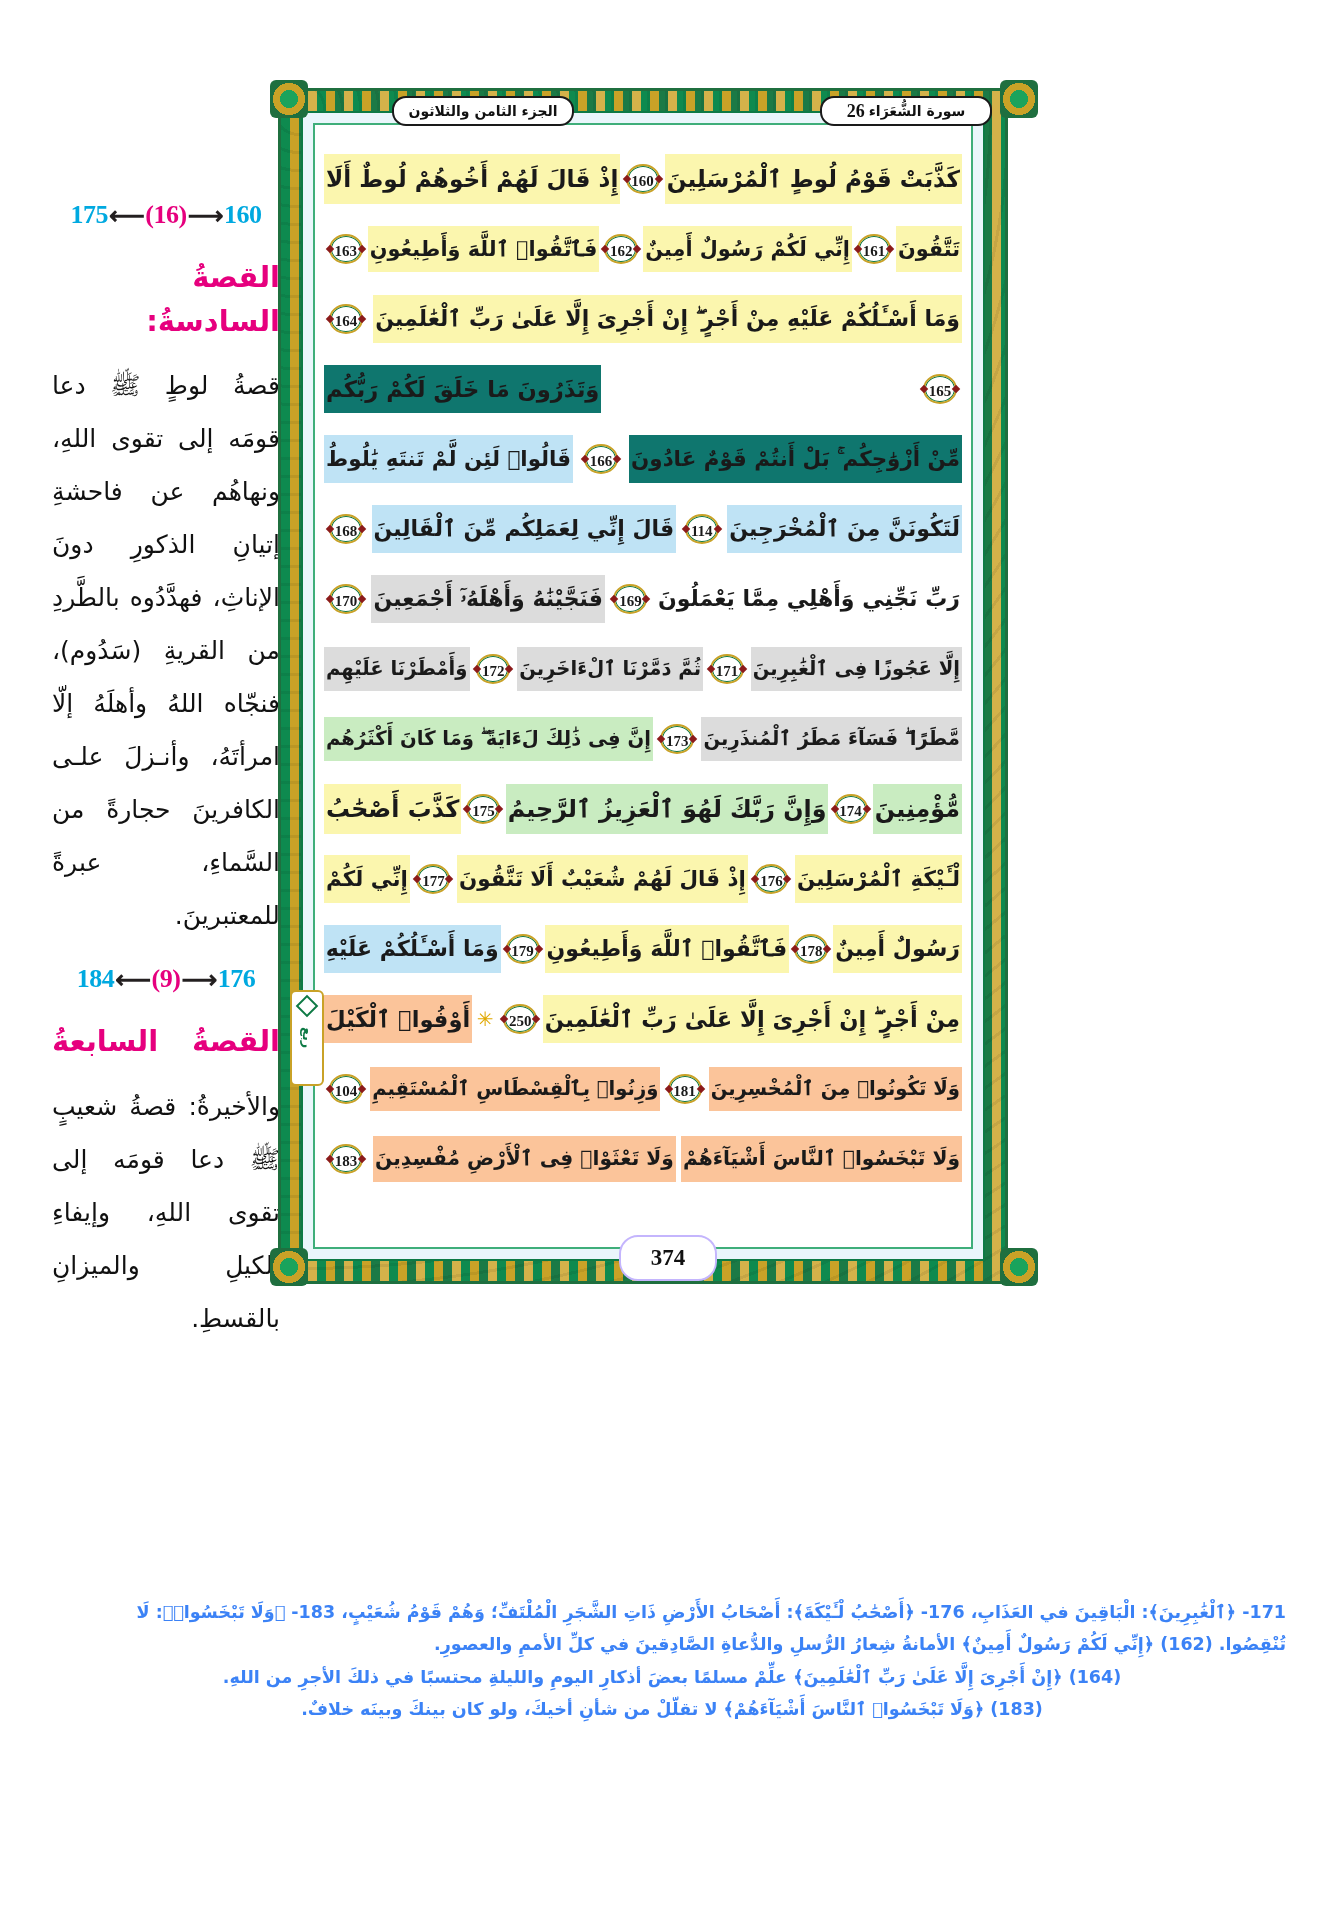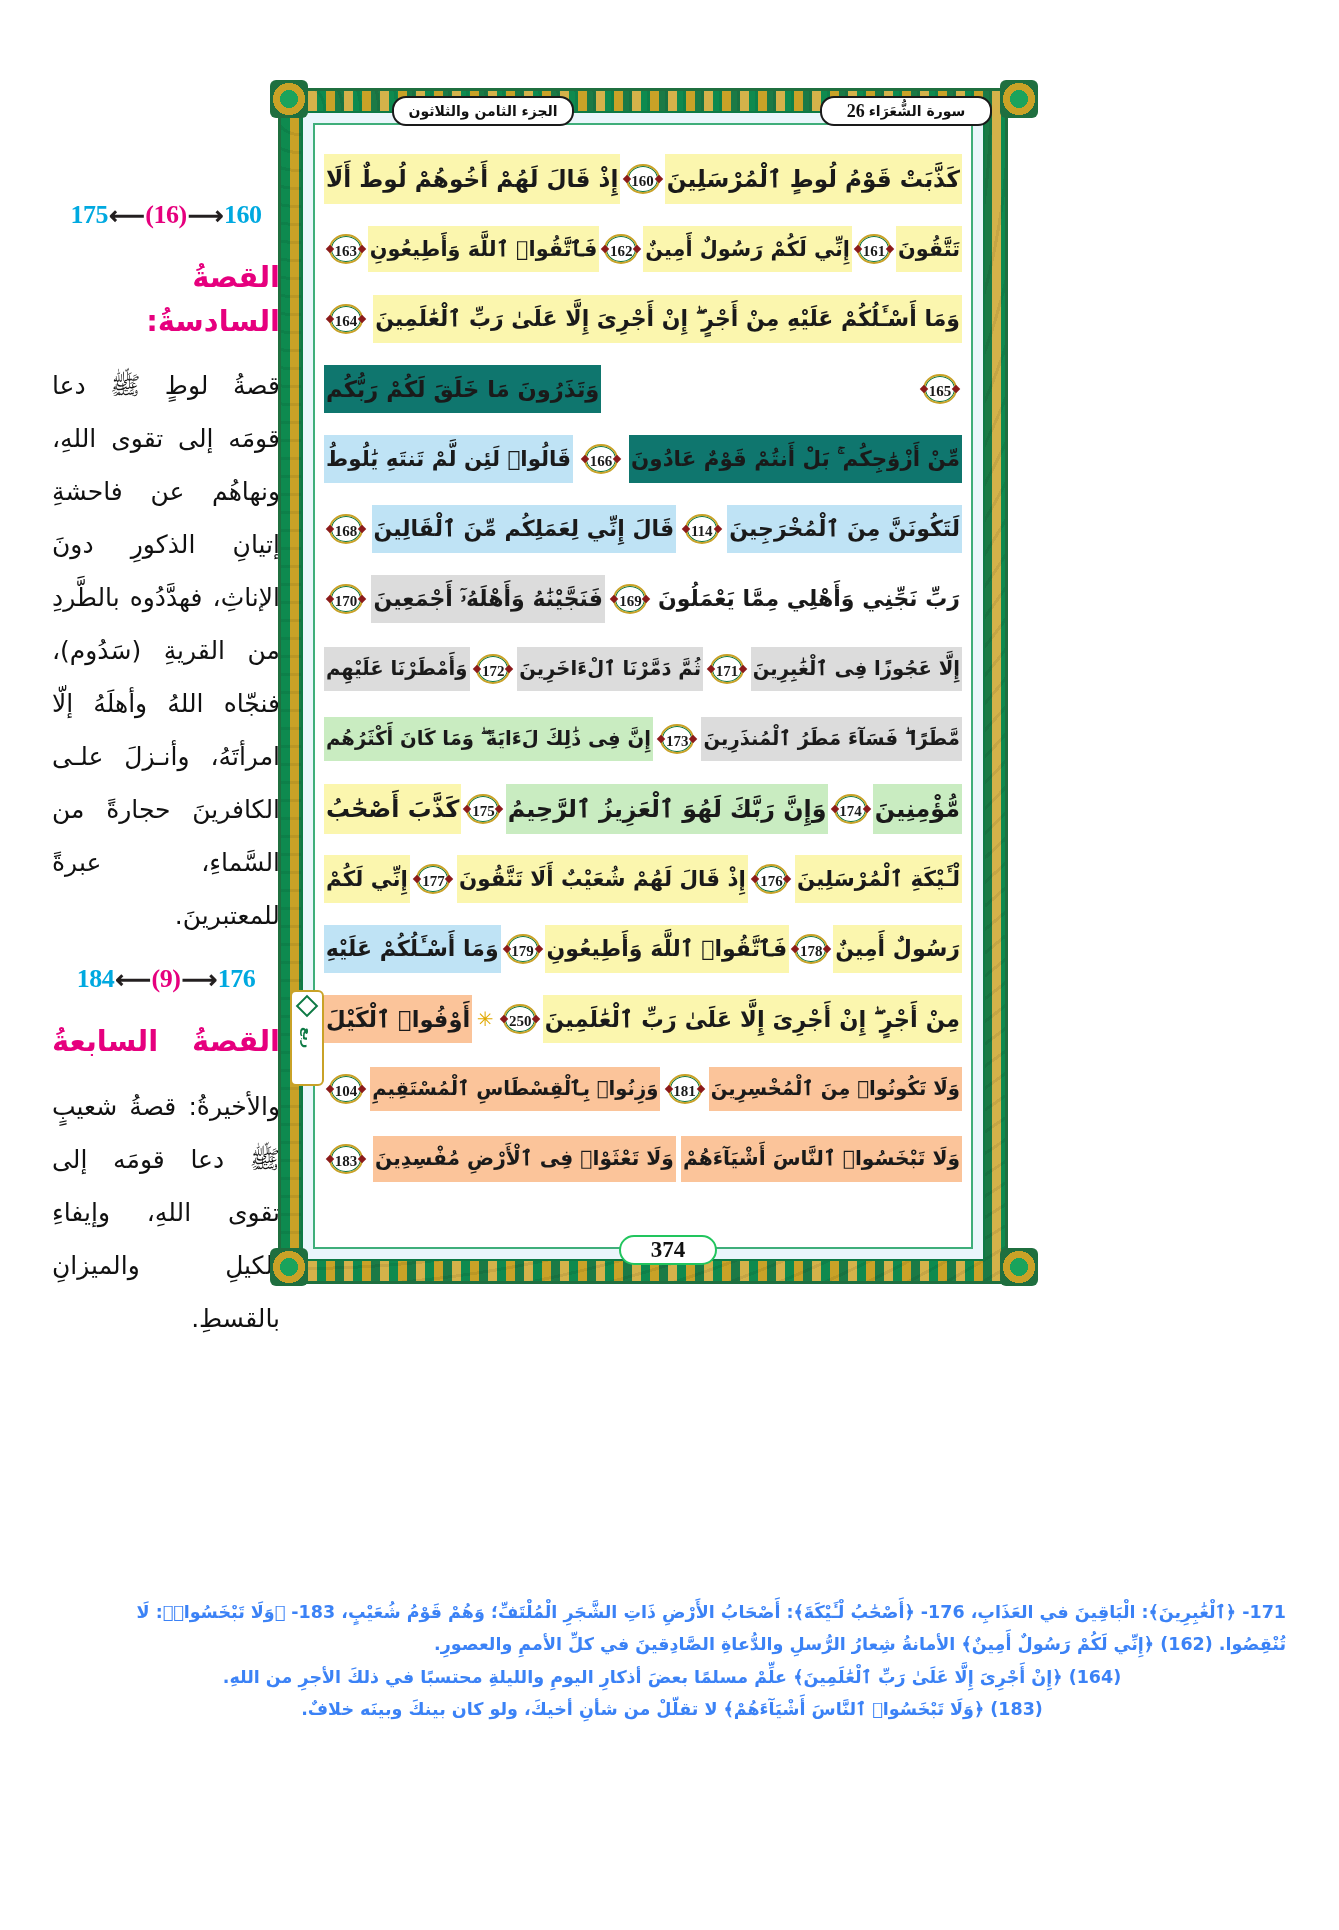--- a/index.html
+++ b/index.html
@@ -191,24 +191,24 @@
   #hdr-surah { left: 820px; top: 96px; width: 172px; border-radius: 14px; }
   #hdr-surah .snum {
     font-family: "Liberation Serif", serif;
     font-size: 18px; margin-right: 4px;
   }
 
   
   #pagenum {
     position: absolute;
     left: 619px; top: 1235px;
-    width: 98px; height: 30px;
+    width: 98px; height: 46px;
     display: flex; align-items: center; justify-content: center;
     background: #ffffff;
-    border: 2px solid #22c55e;
+    border: 2px solid #c4b5fd;
     border-radius: 19px;
     font-family: "Liberation Serif", serif;
     font-size: 23px; font-weight: bold; color: #111;
     z-index: 6;
   }
 
   
   #footnotes {
     position: absolute;
     left: 58px; top: 1596px;

